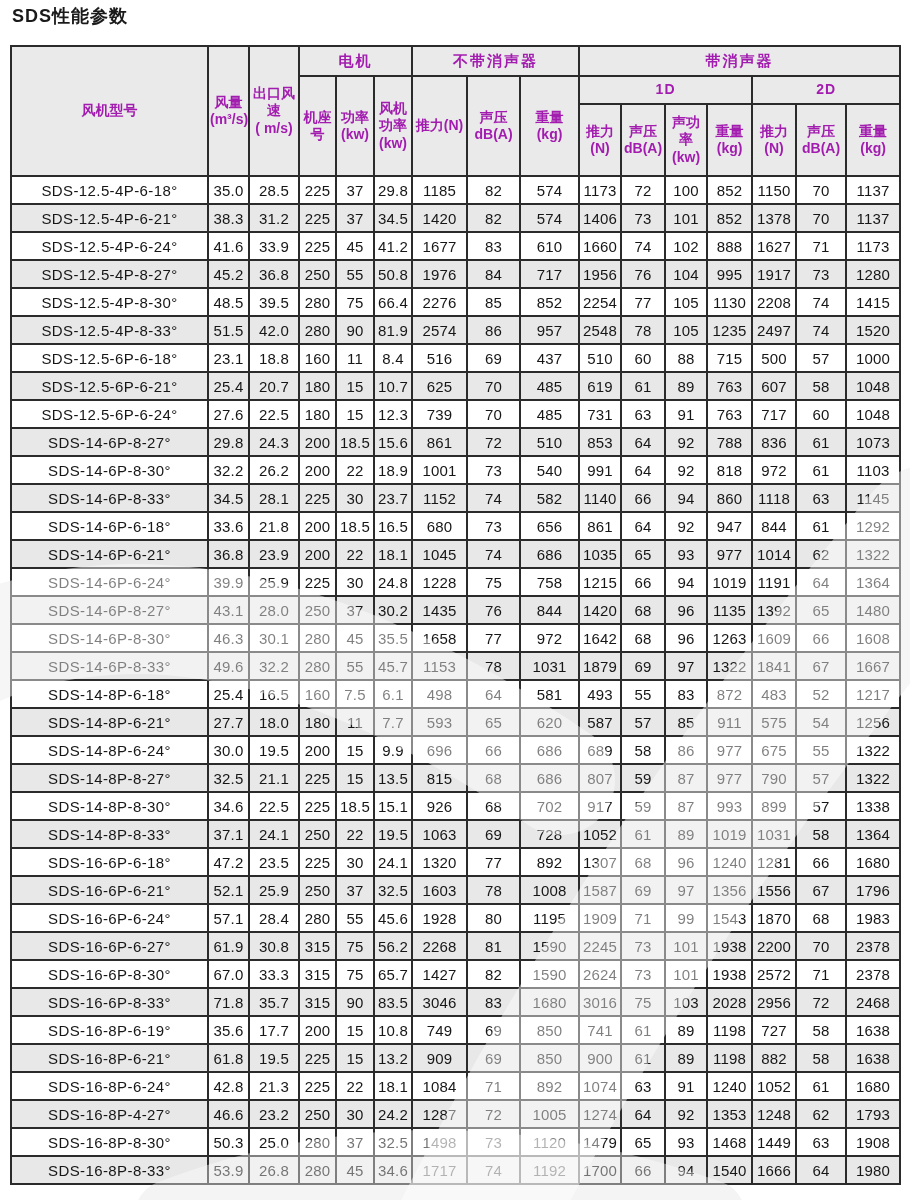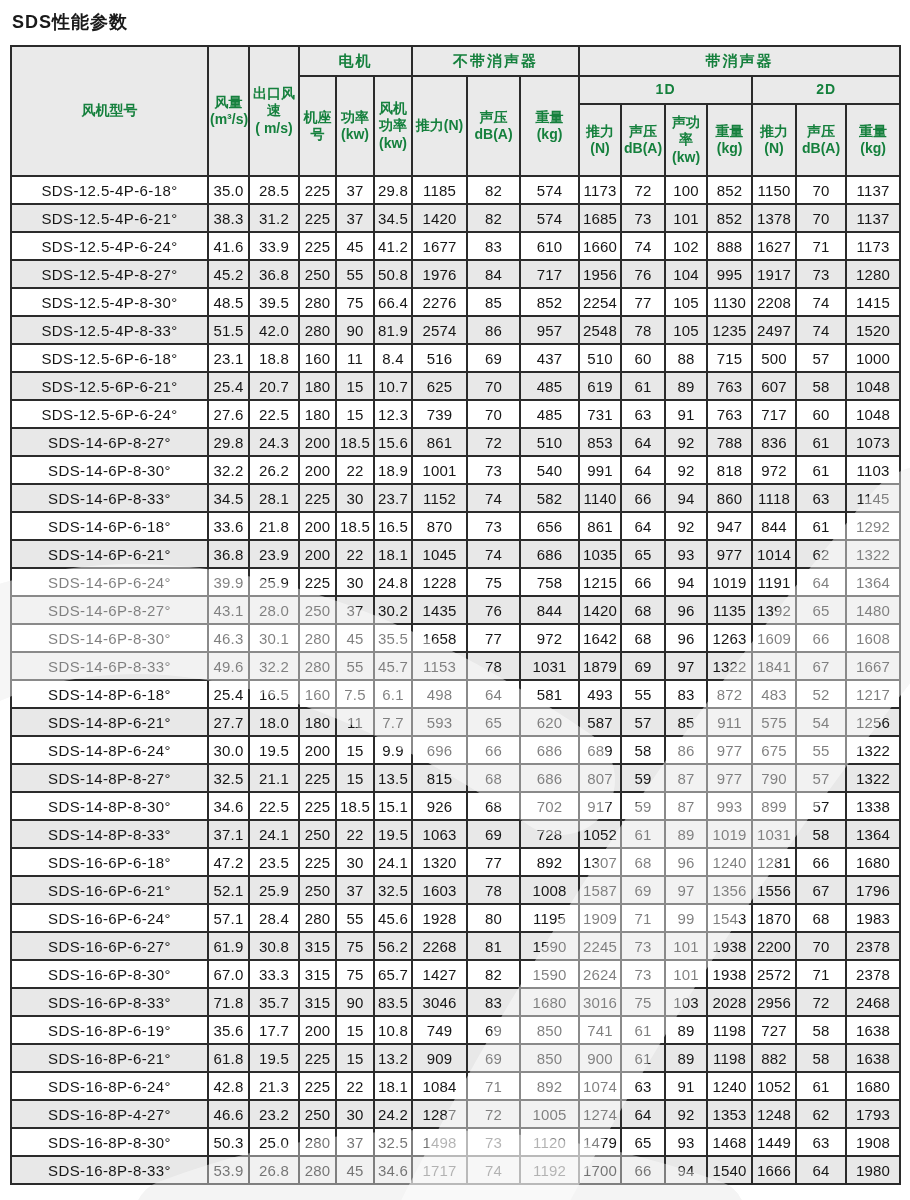--- a/index.html
+++ b/index.html
@@ -13,21 +13,21 @@
   body{
     width:910px;height:1200px;
     background:#ffffff;
     font-family:"Liberation Sans","DejaVu Sans",sans-serif;
     color:var(--text-c);
     position:relative;
     overflow:hidden;
   }
   .page-title{
     position:absolute;
-    left:12px;top:10px;
+    left:12px;top:4px;
     font-size:18px;
     font-weight:bold;
     letter-spacing:1px;
     color:#1a1a1a;
     z-index:3;
   }
   table.perf{
     position:absolute;
     left:10px;top:45px;
     width:889px;
@@ -42,21 +42,21 @@
     text-align:center;
     vertical-align:middle;
     overflow:hidden;
   }
   .perf thead th{
     background:var(--header-bg);
     font-size:14px;
     font-weight:bold;
     line-height:1.25;
     white-space:pre-line;
-    color:#15803d;
+    color:#a21caf;
   }
   .perf thead tr.hr1{height:30px;}
   .perf thead tr.hr2{height:28px;}
   .perf thead tr.hr3{height:72px;}
   .perf thead th.group{font-size:15px;letter-spacing:2px;}
   .perf thead th.dgroup{letter-spacing:1px;}
   .perf tbody tr{height:28px;}
   .perf tbody td{
     font-size:15px;
     background:#ffffff;
@@ -169,21 +169,21 @@
       <tr>
         <td class="model">SDS-12.5-4P-6-21°</td>
         <td>38.3</td>
         <td>31.2</td>
         <td>225</td>
         <td>37</td>
         <td>34.5</td>
         <td>1420</td>
         <td>82</td>
         <td>574</td>
-        <td>1685</td>
+        <td>1406</td>
         <td>73</td>
         <td>101</td>
         <td>852</td>
         <td>1378</td>
         <td>70</td>
         <td>1137</td>
       </tr>
       <tr>
         <td class="model">SDS-12.5-4P-6-24°</td>
         <td>41.6</td>
@@ -364,21 +364,21 @@
         <td>63</td>
         <td>1145</td>
       </tr>
       <tr>
         <td class="model">SDS-14-6P-6-18°</td>
         <td>33.6</td>
         <td>21.8</td>
         <td>200</td>
         <td>18.5</td>
         <td>16.5</td>
-        <td>870</td>
+        <td>680</td>
         <td>73</td>
         <td>656</td>
         <td>861</td>
         <td>64</td>
         <td>92</td>
         <td>947</td>
         <td>844</td>
         <td>61</td>
         <td>1292</td>
       </tr>

